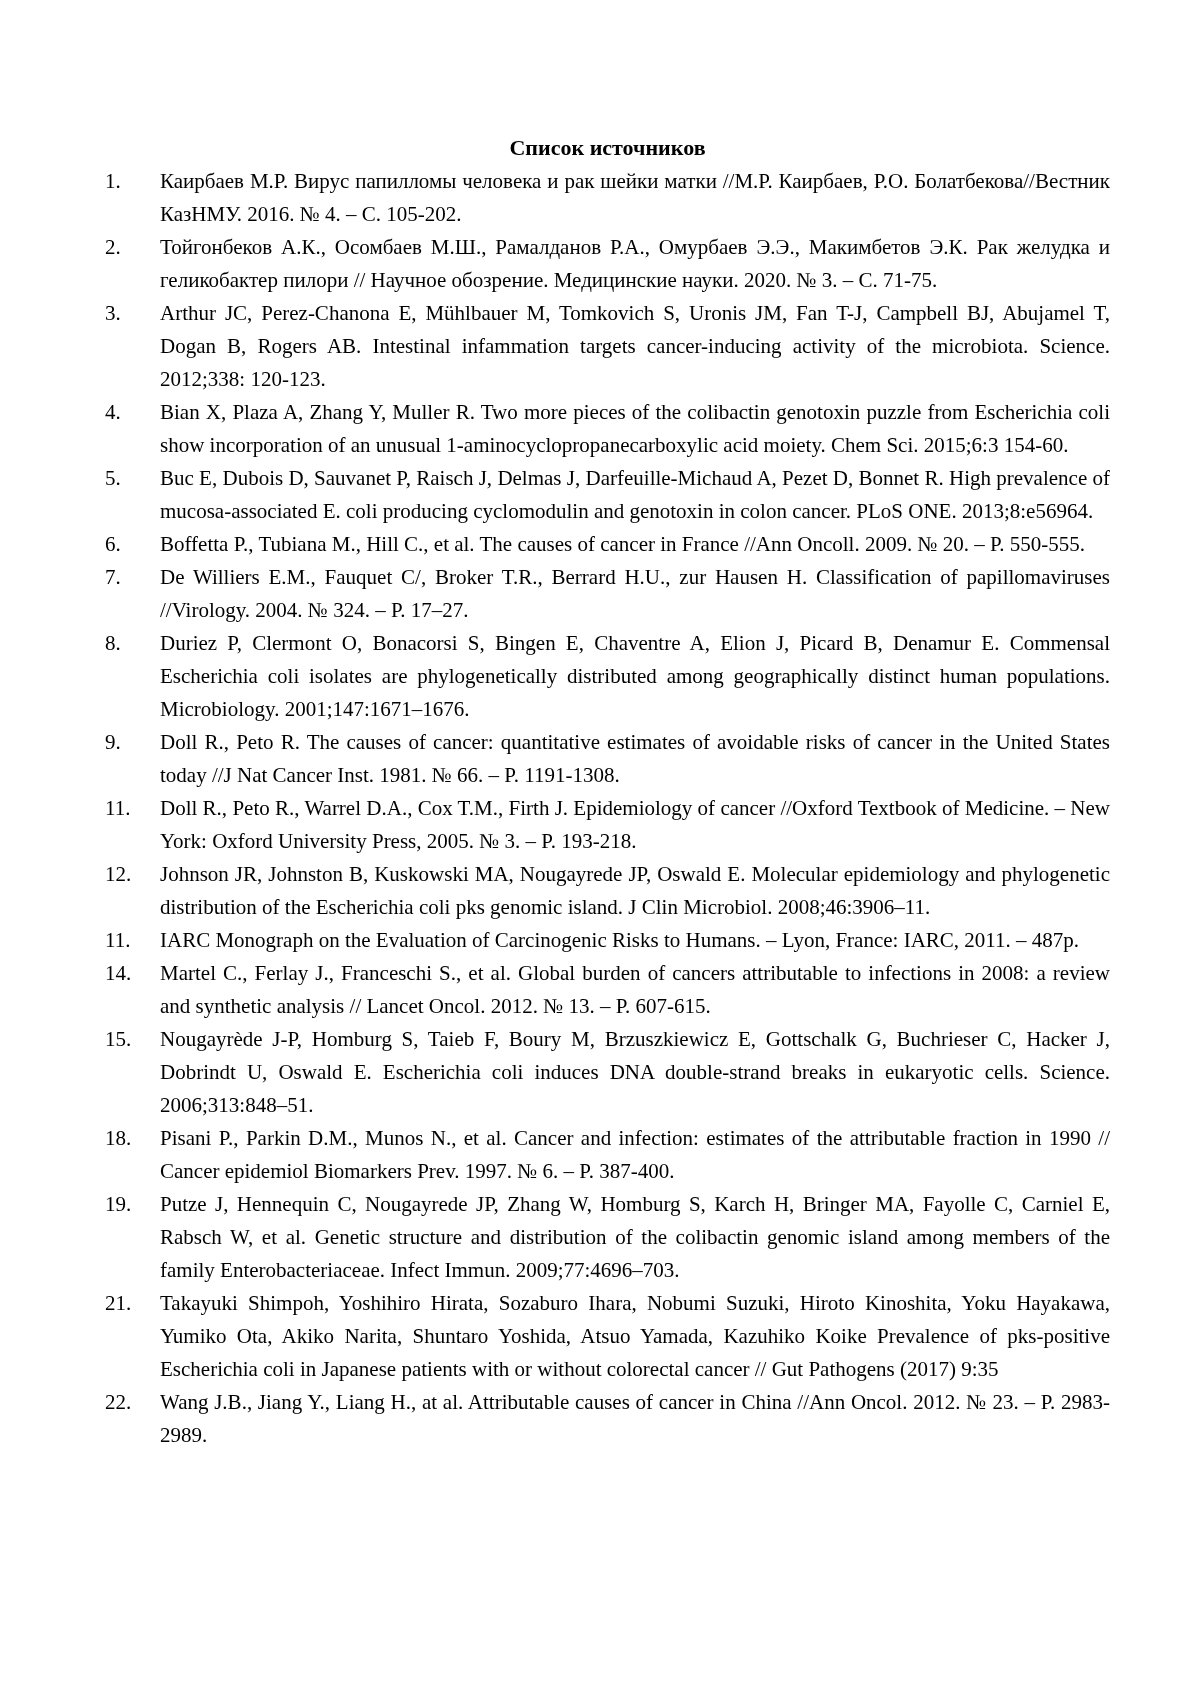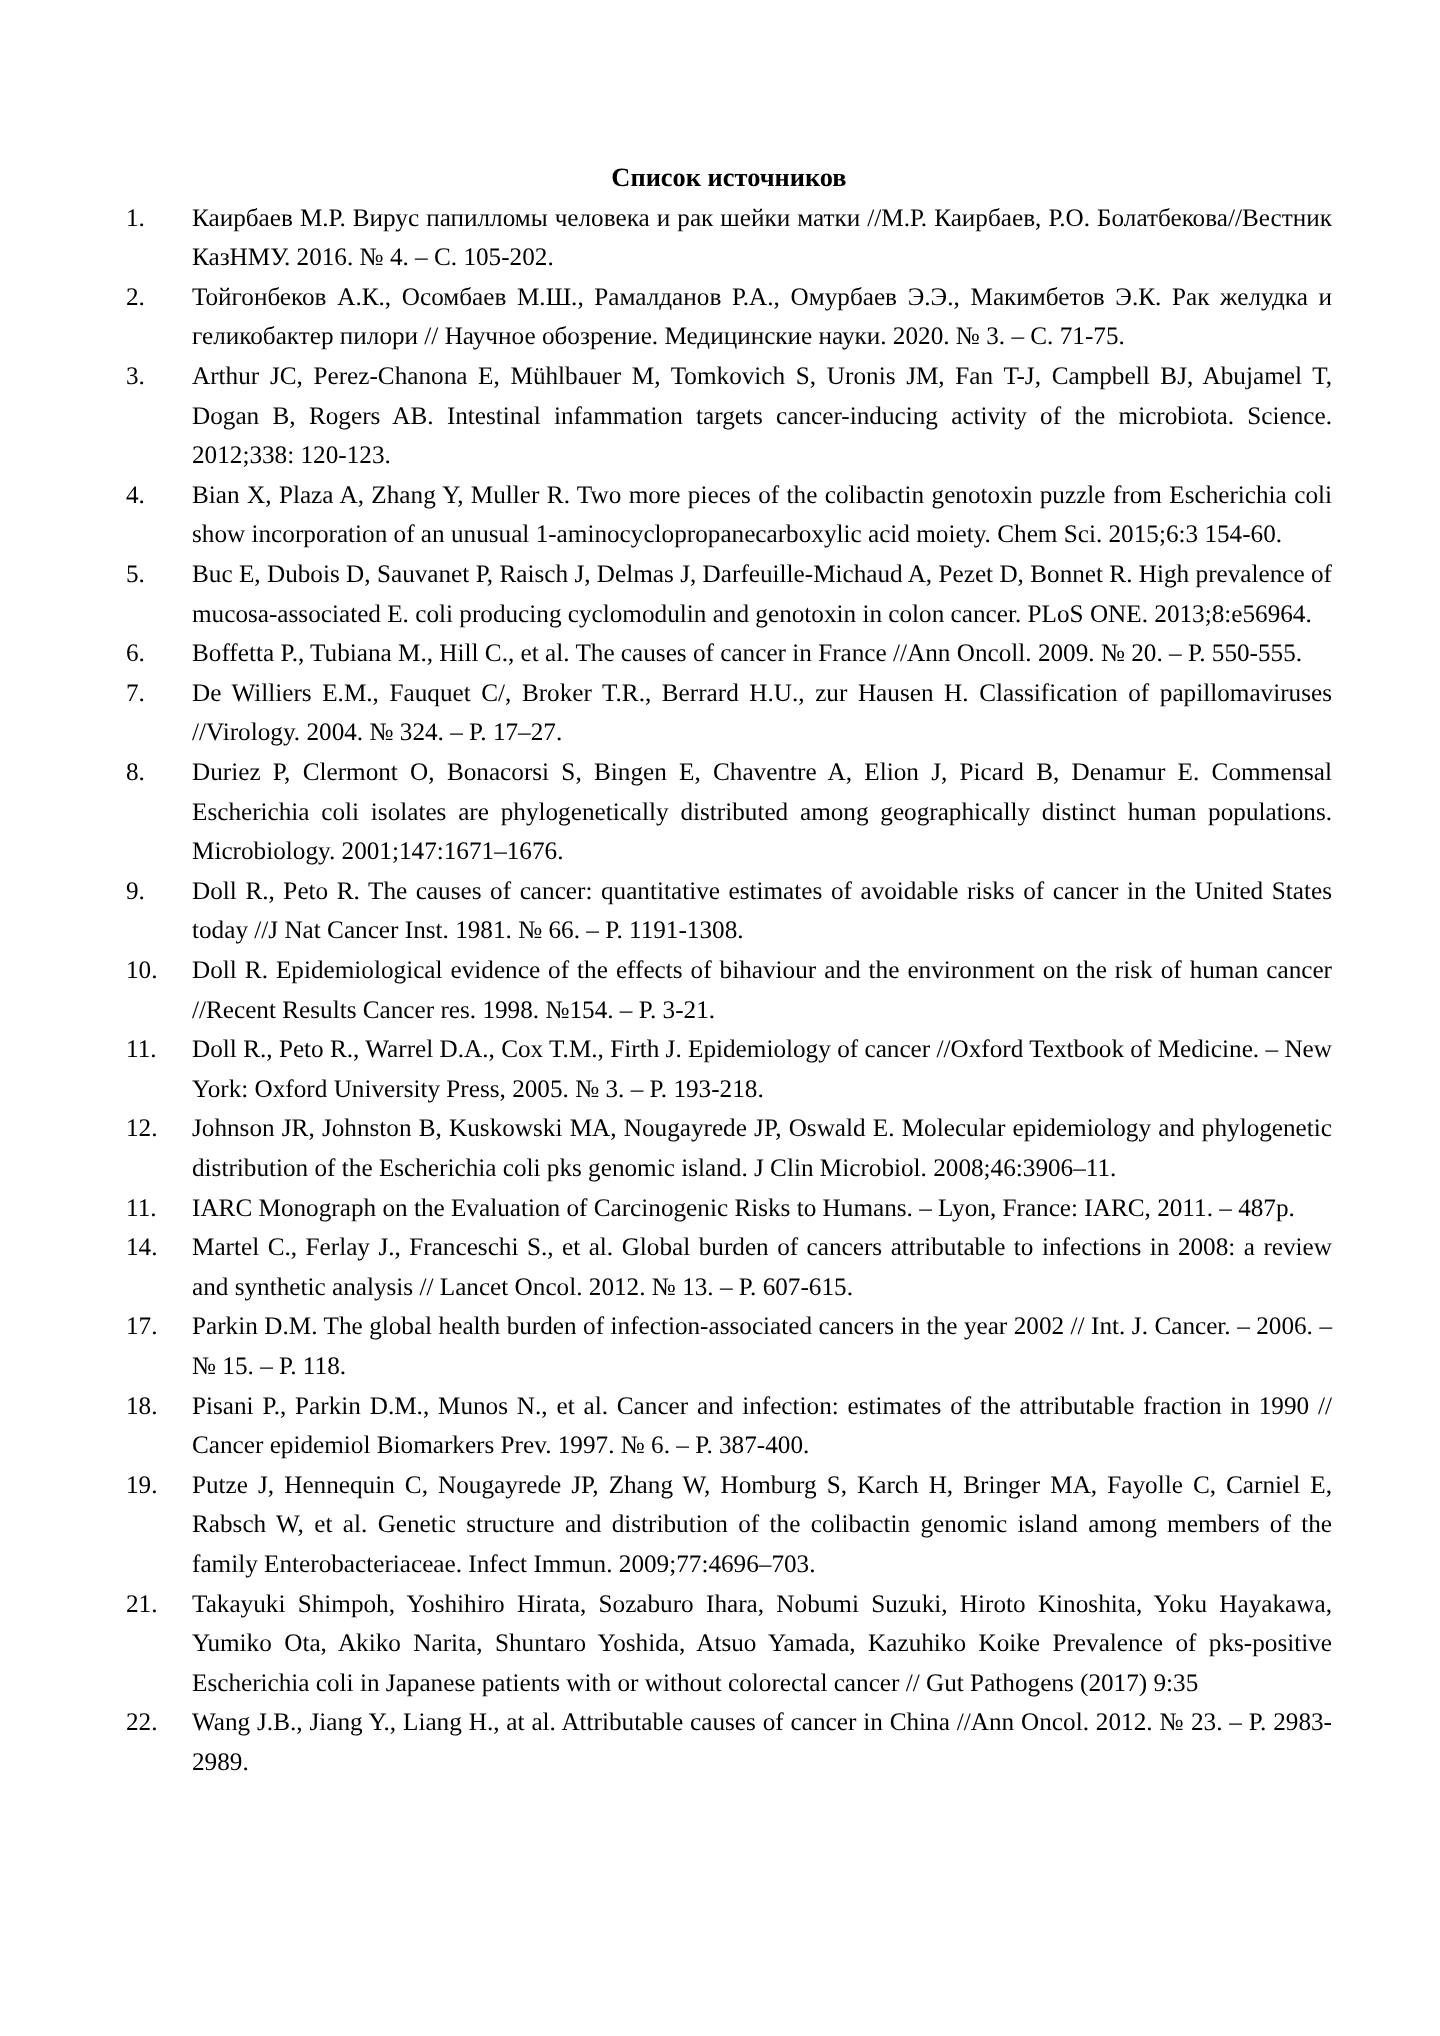--- a/index.html
+++ b/index.html
@@ -82,42 +82,38 @@
     </div>
     <div class="ref">
       <span class="num">8.</span>
       <p class="txt">Duriez P, Clermont O, Bonacorsi S, Bingen E, Chaventre A, Elion J, Picard B, Denamur E. Commensal Escherichia coli isolates are phylogenetically distributed among geographically distinct human populations. Microbiology. 2001;147:1671–1676.</p>
     </div>
     <div class="ref">
       <span class="num">9.</span>
       <p class="txt">Doll R., Peto R. The causes of cancer: quantitative estimates of avoidable risks of cancer in the United States today //J Nat Cancer Inst. 1981. № 66. – P. 1191-1308.</p>
     </div>
     <div class="ref">
-      <span class="num">10.</span>
-      <p class="txt">Doll R. Epidemiological evidence of the effects of bihaviour and the environment on the risk of human cancer //Recent Results Cancer res. 1998. №154. – P. 3-21.</p>
-    </div>
-    <div class="ref">
       <span class="num">11.</span>
       <p class="txt">Doll R., Peto R., Warrel D.A., Cox T.M., Firth J. Epidemiology of cancer //Oxford Textbook of Medicine. – New York: Oxford University Press, 2005. № 3. – P. 193-218.</p>
     </div>
     <div class="ref">
       <span class="num">12.</span>
       <p class="txt">Johnson JR, Johnston B, Kuskowski MA, Nougayrede JP, Oswald E. Molecular epidemiology and phylogenetic distribution of the Escherichia coli pks genomic island. J Clin Microbiol. 2008;46:3906–11.</p>
     </div>
     <div class="ref">
       <span class="num">11.</span>
       <p class="txt">IARC Monograph on the Evaluation of Carcinogenic Risks to Humans. – Lyon, France: IARC, 2011. – 487p.</p>
     </div>
     <div class="ref">
       <span class="num">14.</span>
       <p class="txt">Martel C., Ferlay J., Franceschi S., et al. Global burden of cancers attributable to infections in 2008: a review and synthetic analysis // Lancet Oncol. 2012. № 13. – P. 607-615.</p>
     </div>
     <div class="ref">
-      <span class="num">17.</span>
-      <p class="txt">Parkin D.M. The global health burden of infection-associated cancers in the year 2002 // Int. J. Cancer. – 2006. – № 15. – P. 118.</p>
+      <span class="num">15.</span>
+      <p class="txt">Nougayrède J-P, Homburg S, Taieb F, Boury M, Brzuszkiewicz E, Gottschalk G, Buchrieser C, Hacker J, Dobrindt U, Oswald E. Escherichia coli induces DNA double-strand breaks in eukaryotic cells. Science. 2006;313:848–51.</p>
     </div>
     <div class="ref">
       <span class="num">18.</span>
       <p class="txt">Pisani P., Parkin D.M., Munos N., et al. Cancer and infection: estimates of the attributable fraction in 1990 // Cancer epidemiol Biomarkers Prev. 1997. № 6. – P. 387-400.</p>
     </div>
     <div class="ref">
       <span class="num">19.</span>
       <p class="txt">Putze J, Hennequin C, Nougayrede JP, Zhang W, Homburg S, Karch H, Bringer MA, Fayolle C, Carniel E, Rabsch W, et al. Genetic structure and distribution of the colibactin genomic island among members of the family Enterobacteriaceae. Infect Immun. 2009;77:4696–703.</p>
     </div>
     <div class="ref">

